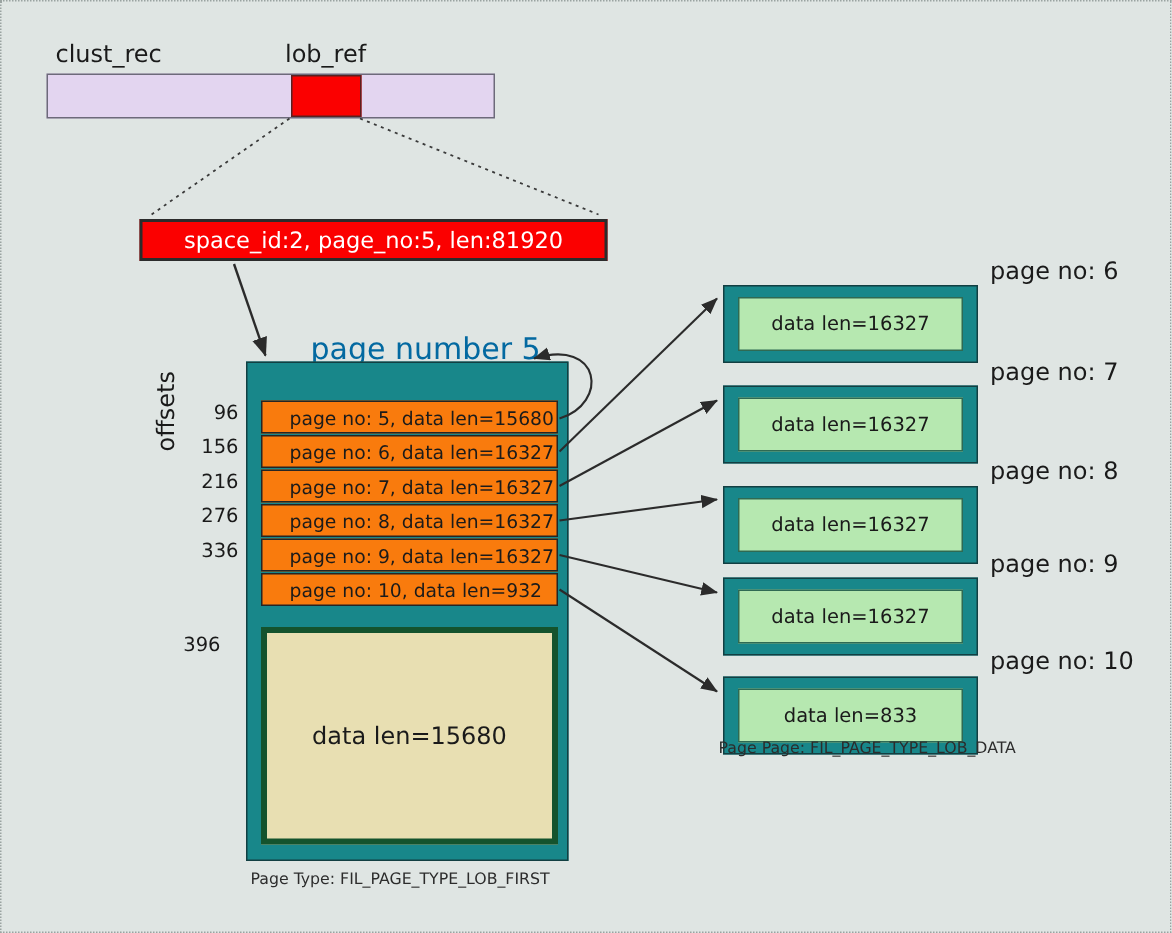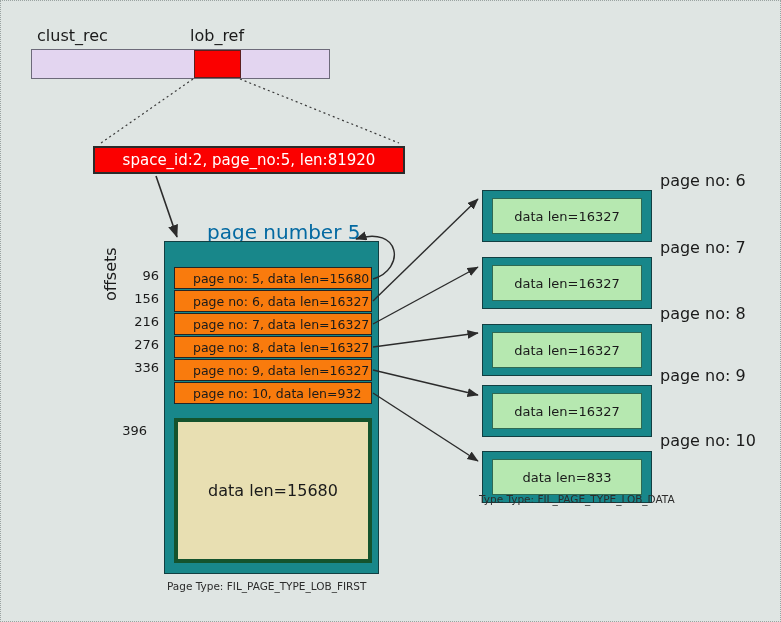--- a/index.html
+++ b/index.html
@@ -172,21 +172,21 @@
       <span>data len=833</span>
     </div>
   </div>
 
   <div class="page-no-label" style="top:170px;">page no: 6</div>
   <div class="page-no-label" style="top:237px;">page no: 7</div>
   <div class="page-no-label" style="top:303px;">page no: 8</div>
   <div class="page-no-label" style="top:365px;">page no: 9</div>
   <div class="page-no-label" style="top:430px;">page no: 10</div>
 
-  <div class="abs page-type-cap" id="lob-data-cap">Type Type: FIL_PAGE_TYPE_LOB_DATA</div>
+  <div class="abs page-type-cap" id="lob-data-cap">Page Page: FIL_PAGE_TYPE_LOB_DATA</div>
 
   <svg id="arrows" viewBox="0 0 781 622" xmlns="http://www.w3.org/2000/svg">
     <defs>
       <marker id="ah" markerWidth="9" markerHeight="9" refX="7.5" refY="3.2" orient="auto" markerUnits="strokeWidth">
         <path d="M0,0 L8,3.2 L0,6.4 z" fill="#2b2b2b"></path>
       </marker>
     </defs>
 
     <path d="M192,78 L100,142" stroke="#3a3a3a" stroke-width="1.2" stroke-dasharray="2,3" fill="none"></path>
     <path d="M239,78 L398,142" stroke="#3a3a3a" stroke-width="1.2" stroke-dasharray="2,3" fill="none"></path>

